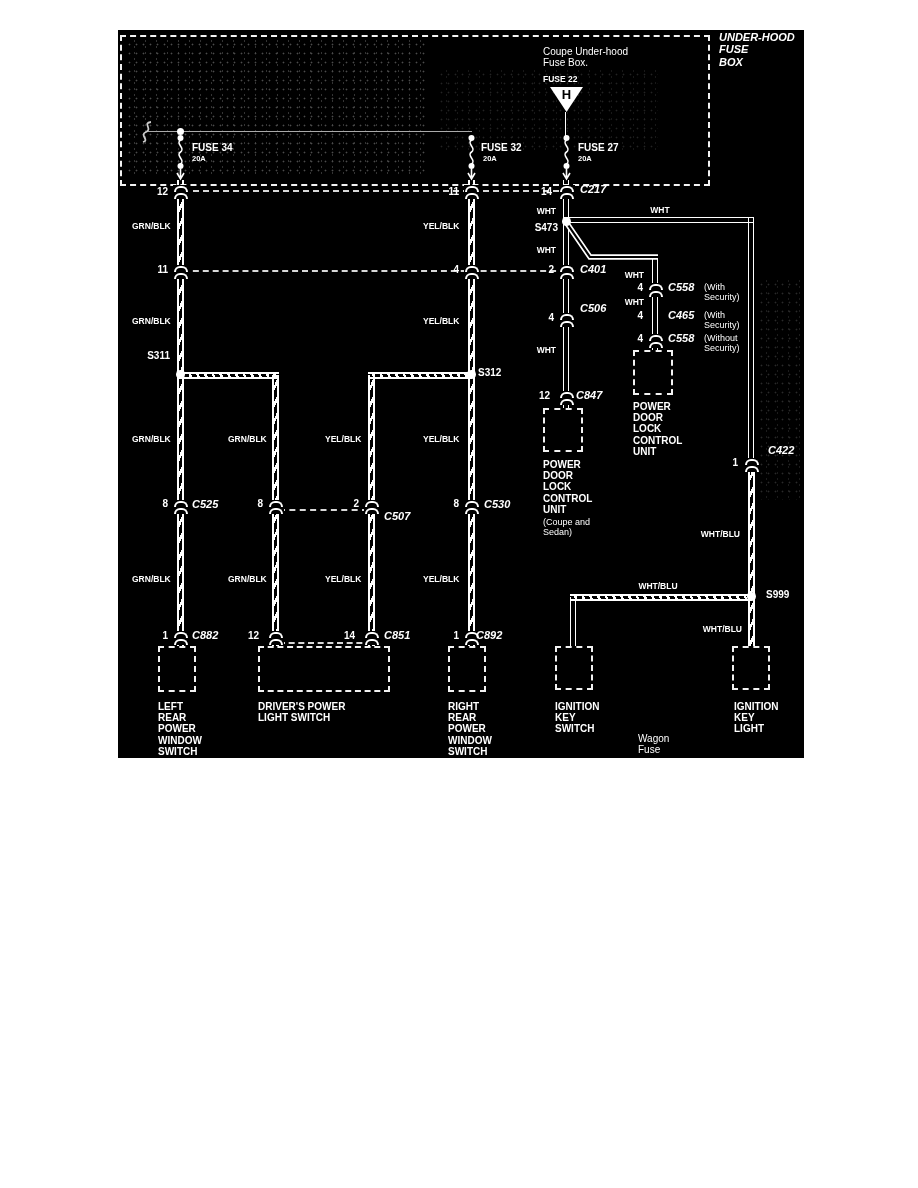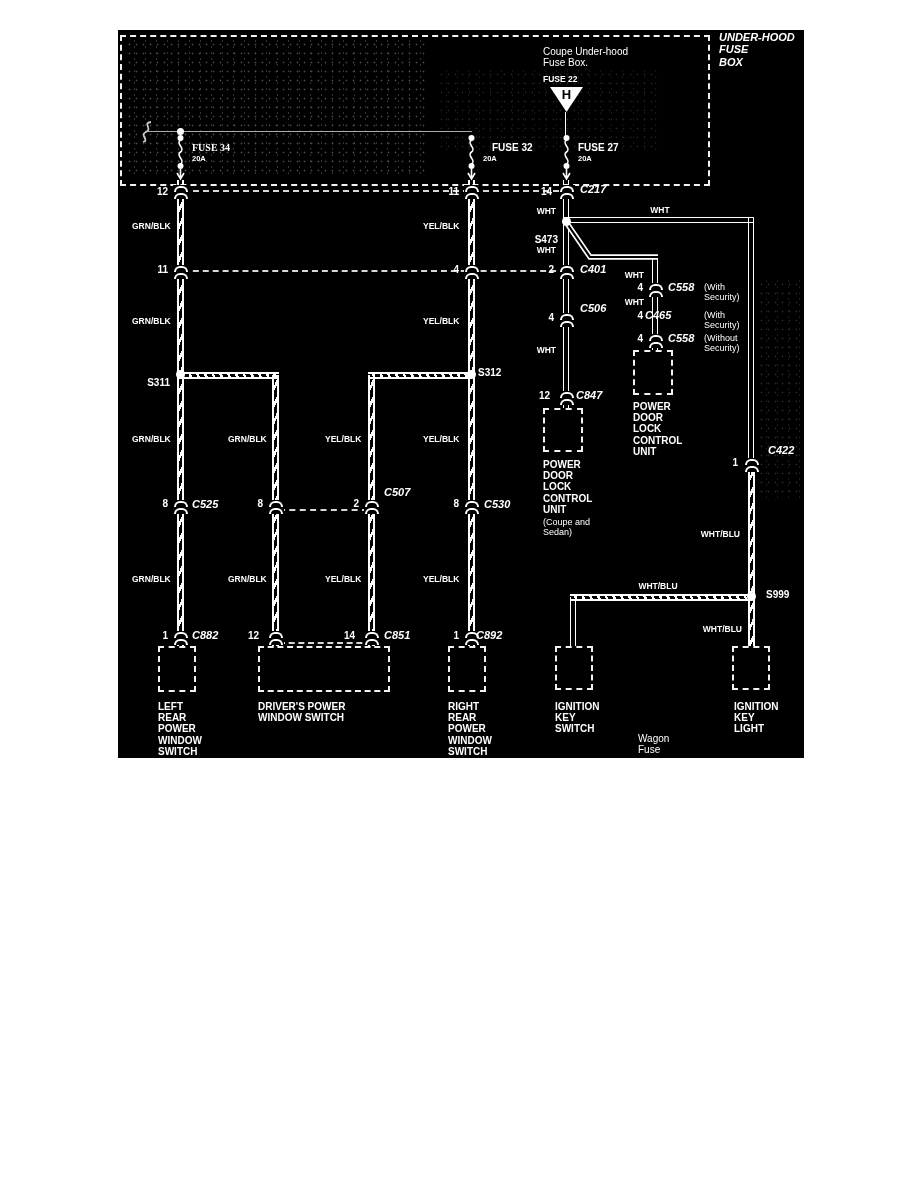--- a/index.html
+++ b/index.html
@@ -74,23 +74,23 @@
         <circle cx="8.5" cy="33" r="3" fill="#fff"></circle>
     <path d="M8.5,7 C3,11 14,15 8.5,19 C3,23 14,27 8.5,31" fill="none" stroke="#fff" stroke-width="1.6"></path>
     <path d="M8.5,36 L8.5,44 M5,40 L8.5,46 L12,40" fill="none" stroke="#fff" stroke-width="1.6"></path>
   </svg>
   <svg style="position:absolute;left:440px;top:103px;" width="17" height="48" viewBox="0 0 17 48">
     <circle cx="8.5" cy="5" r="3" fill="#fff"></circle>
         <circle cx="8.5" cy="33" r="3" fill="#fff"></circle>
     <path d="M8.5,7 C3,11 14,15 8.5,19 C3,23 14,27 8.5,31" fill="none" stroke="#fff" stroke-width="1.6"></path>
     <path d="M8.5,36 L8.5,44 M5,40 L8.5,46 L12,40" fill="none" stroke="#fff" stroke-width="1.6"></path>
   </svg>
-  <div class="t b s10" style="left:74px;top:112px;font-family:Liberation Serif, serif;">FUSE 34</div>
+  <div class="t b s10" style="left:74px;top:112px;">FUSE 34</div>
   <div class="t b s7" style="left:74px;top:125px;">20A</div>
-  <div class="t b s10" style="left:374px;top:112px;">FUSE 32</div>
+  <div class="t b s10" style="left:363px;top:112px;">FUSE 32</div>
   <div class="t b s7" style="left:365px;top:125px;">20A</div>
   <div class="t b s10" style="left:460px;top:112px;">FUSE 27</div>
   <div class="t b s7" style="left:460px;top:125px;">20A</div>
 
   <div class="wv hatch" style="left:59px;top:150px;height:468px;"></div>
   <div class="wv hatch" style="left:154px;top:345px;height:273px;"></div>
   <div class="wv hatch" style="left:250px;top:345px;height:273px;"></div>
   <div class="wv hatch" style="left:350px;top:150px;height:468px;"></div>
   <div class="wv plain" style="left:445px;top:150px;height:230px;"></div>
   <div class="wv plain" style="left:534px;top:225px;height:97px;"></div>
@@ -109,22 +109,22 @@
 
   <div class="dash" style="left:55px;top:160px;width:396px;"></div>
   <div class="dash" style="left:55px;top:240px;width:393px;"></div>
   <div class="dash" style="left:161px;top:479px;width:89px;"></div>
   <div class="dash" style="left:161px;top:612px;width:93px;"></div>
 
   <div class="dot" style="left:444px;top:187px;"></div>
   <div class="dot" style="left:58px;top:340px;"></div>
   <div class="dot" style="left:349px;top:340px;"></div>
   <div class="dot" style="left:629px;top:562px;"></div>
-  <div class="t b s10 ra" style="left:398px;top:204px;width:42px;">S473</div>
-  <div class="t b s10 ra" style="left:8px;top:347px;width:44px;">S311</div>
+  <div class="t b s10 ra" style="left:398px;top:192px;width:42px;">S473</div>
+  <div class="t b s10 ra" style="left:8px;top:320px;width:44px;">S311</div>
   <div class="t b s10" style="left:360px;top:337px;">S312</div>
   <div class="t b s10" style="left:648px;top:559px;">S999</div>
 
   <div class="conn" style="left:54.5px;top:155px;">
         <i></i>
         <i></i>
       </div>
   <div class="conn" style="left:54.5px;top:235px;">
         <i></i>
         <i></i>
@@ -217,25 +217,25 @@
   <div class="t b s10 ra" style="left:501px;top:252px;width:24px;">4</div>
   <div class="t b s10 ra" style="left:501px;top:280px;width:24px;">4</div>
   <div class="t b s10 ra" style="left:501px;top:303px;width:24px;">4</div>
   <div class="t b s10 ra" style="left:596px;top:427px;width:24px;">1</div>
 
   <div class="t b s11" style="left:462px;top:153px;">C217</div>
   <div class="t b s11" style="left:462px;top:233px;">C401</div>
   <div class="t b s11" style="left:462px;top:272px;">C506</div>
   <div class="t b s11" style="left:458px;top:359px;">C847</div>
   <div class="t b s11" style="left:550px;top:251px;">C558</div>
-  <div class="t b s11" style="left:527px;top:279px;">C465</div>
+  <div class="t b s11" style="left:550px;top:279px;">C465</div>
   <div class="t b s11" style="left:550px;top:302px;">C558</div>
   <div class="t b s11" style="left:650px;top:414px;">C422</div>
   <div class="t b s11" style="left:74px;top:468px;">C525</div>
-  <div class="t b s11" style="left:266px;top:456px;">C507</div>
+  <div class="t b s11" style="left:266px;top:480px;">C507</div>
   <div class="t b s11" style="left:366px;top:468px;">C530</div>
   <div class="t b s11" style="left:74px;top:599px;">C882</div>
   <div class="t b s11" style="left:266px;top:599px;">C851</div>
   <div class="t b s11" style="left:358px;top:599px;">C892</div>
 
   <div class="t s9" style="left:586px;top:252px;">(With
 Security)</div>
   <div class="t s9" style="left:586px;top:280px;">(With
 Security)</div>
   <div class="t s9" style="left:586px;top:303px;">(Without
@@ -282,21 +282,21 @@
 CONTROL
 UNIT</div>
   <div class="t s9" style="left:425px;top:487px;">(Coupe and
 Sedan)</div>
   <div class="t b s10" style="left:40px;top:671px;">LEFT
 REAR
 POWER
 WINDOW
 SWITCH</div>
   <div class="t b s10" style="left:140px;top:671px;">DRIVER'S POWER
-WINDOW SWITCH</div>
+LIGHT SWITCH</div>
   <div class="t b s10" style="left:330px;top:671px;">RIGHT
 REAR
 POWER
 WINDOW
 SWITCH</div>
   <div class="t b s10" style="left:437px;top:671px;">IGNITION
 KEY
 SWITCH</div>
   <div class="t b s10" style="left:616px;top:671px;">IGNITION
 KEY

